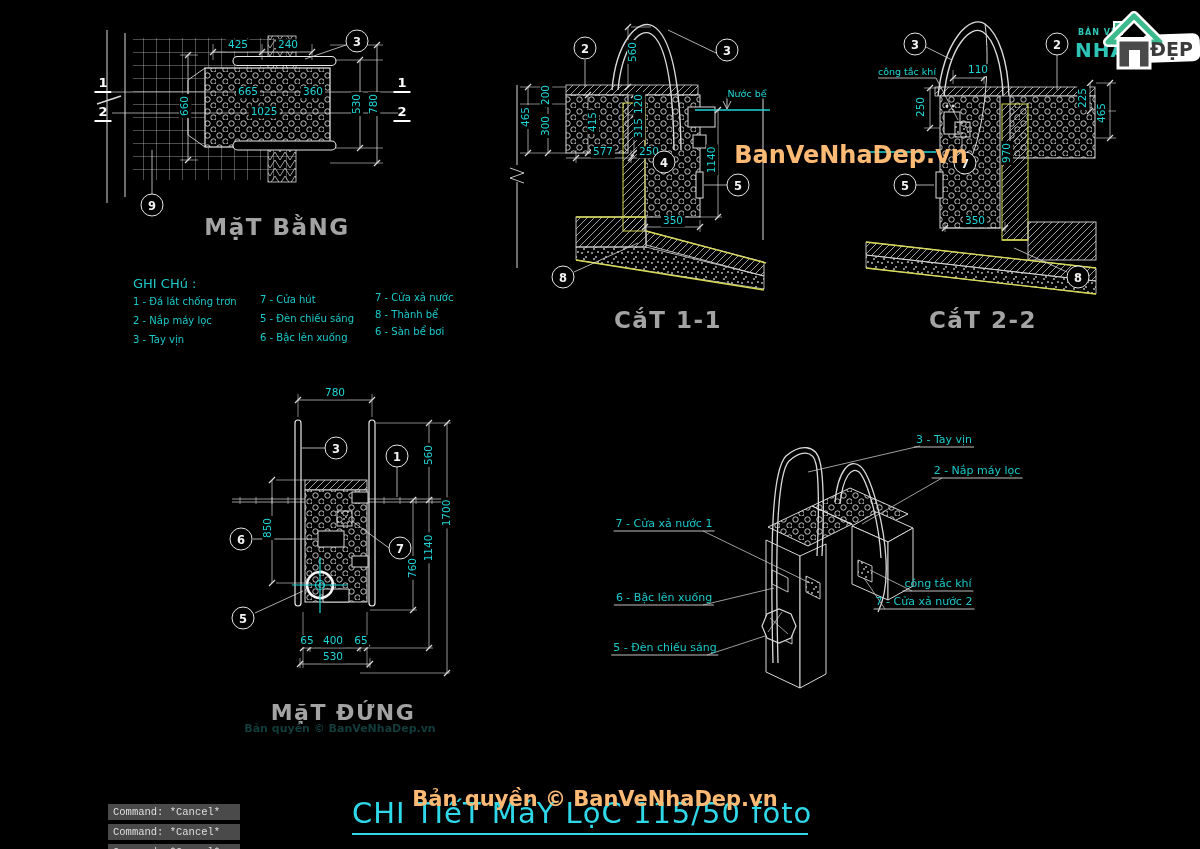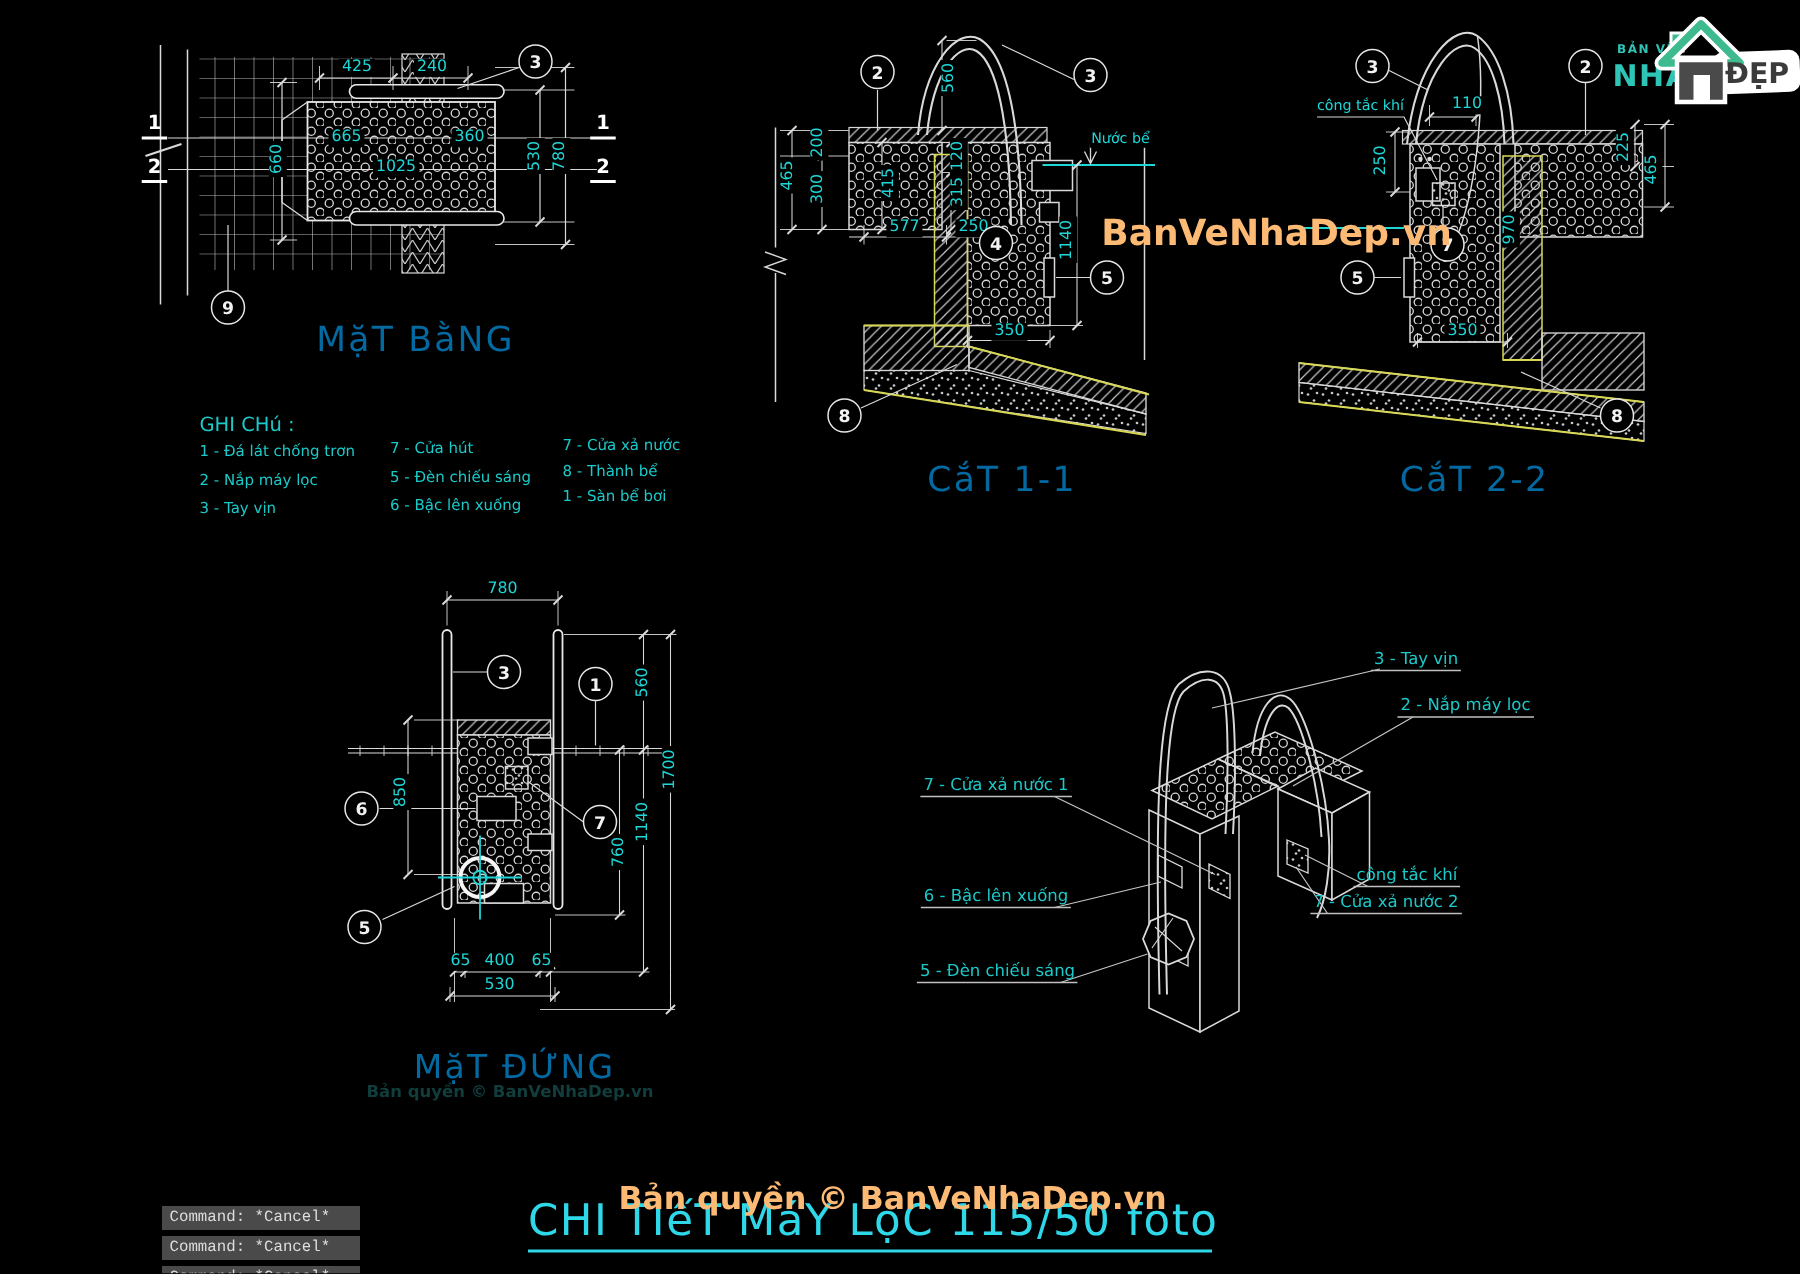--- a/index.html
+++ b/index.html
@@ -9,21 +9,21 @@
   #lineart{position:absolute;left:0;top:0}
   .dim{position:absolute;color:#1fd6d6;font-size:10.5px;line-height:1.1;background:#000;
        padding:0 2px;transform:translate(-50%,-50%);white-space:nowrap}
   .dim.rot{transform:translate(-50%,-50%) rotate(-90deg)}
   .note{position:absolute;color:#1fd6d6;font-size:9.5px;transform:translate(-50%,-50%);white-space:nowrap;background:#000;padding:0 1px}
   .marker{position:absolute;width:23px;height:23px;border:1.5px solid #e6e6e6;border-radius:50%;
           background:#000;color:#f2f2f2;font-size:11.5px;font-weight:bold;display:flex;
           align-items:center;justify-content:center;transform:translate(-50%,-50%)}
   .cutmark{position:absolute;color:#fff;font-weight:bold;font-size:13px;border-bottom:2.5px solid #fff;
            padding:0 4px 1px;transform:translate(-50%,-50%)}
-  .dtitle{position:absolute;color:#0369a1;font-weight:normal;font-size:23px;letter-spacing:1.5px;
+  .dtitle{position:absolute;color:#a3a3a3;font-weight:bold;font-size:23px;letter-spacing:1.5px;
           transform:translate(-50%,-50%);white-space:nowrap}
   .legend-h{position:absolute;color:#1cc9c9;font-size:13px;font-weight:normal;white-space:nowrap}
   .legend-item{position:absolute;color:#1cc9c9;font-size:10px;white-space:nowrap}
   .iso-label{position:absolute;color:#1cc9c9;font-size:11px;white-space:nowrap;
              border-bottom:1px solid #c0c0c0;padding:0 2px 1px;transform:translate(-50%,-50%)}
   .cmd{position:absolute;left:108px;width:132px;height:16px;background:#4a4a4a;color:#dedede;
        font-family:"Liberation Mono","DejaVu Sans Mono",monospace;font-size:10.5px;line-height:16px;padding-left:5px}
   .wm{position:absolute;color:#fdba74;font-weight:bold;transform:translate(-50%,-50%);white-space:nowrap}
   #main-title{position:absolute;left:352px;top:796px;width:456px;text-align:left;color:#2fd8e8;
               font-size:29px;letter-spacing:1px;border-bottom:2px solid #2fd8e8;padding-bottom:3px;white-space:nowrap}
@@ -189,21 +189,21 @@
     <path d="M778,663 C775,544 777,474 789,461 C801,450 813,450 816,464 C819,478 819,520 817,556" stroke-width="1.3"></path>
     <path d="M835,502 C838,470 850,458 860,466 C870,474 884,520 886,560 C887,580 884,600 878,612" stroke-width="1.3"></path>
     <path d="M840,504 C843,476 852,466 859,472 C867,480 879,520 881,558" stroke-width="1.3"></path>
     <path d="M920,446 L808,472 M942,478 L862,524 M703,531 L810,583 M703,605 L774,588
              M912,591 L870,570 M885,609 L864,578 M707,655 L765,636" stroke="#c5c5c5" stroke-width="0.8"></path>
   </g>
 </svg>
 
   <div class="dim" style="left:238px;top:45px">425</div>
   <div class="dim" style="left:288px;top:45px">240</div>
-  <div class="dim" style="left:231px;top:92px">665</div>
+  <div class="dim" style="left:248px;top:92px">665</div>
   <div class="dim" style="left:313px;top:92px">360</div>
   <div class="dim" style="left:264px;top:112px">1025</div>
   <div class="dim rot" style="left:185px;top:106px">660</div>
   <div class="dim rot" style="left:357px;top:104px">530</div>
   <div class="dim rot" style="left:374px;top:104px">780</div>
   <div class="marker" style="left:357px;top:41px">3</div>
   <div class="marker" style="left:152px;top:205px">9</div>
   <div class="cutmark" style="left:103px;top:84px">1</div>
   <div class="cutmark" style="left:103px;top:113px">2</div>
   <div class="cutmark" style="left:402px;top:84px">1</div>
@@ -212,21 +212,21 @@
 
   <div class="legend-h" style="left:133px;top:276px">GHI CHú :</div>
   <div class="legend-item" style="left:133px;top:296px">1 - Đá lát chống trơn</div>
   <div class="legend-item" style="left:133px;top:315px">2 - Nắp máy lọc</div>
   <div class="legend-item" style="left:133px;top:334px">3 - Tay vịn</div>
   <div class="legend-item" style="left:260px;top:294px">7 - Cửa hút</div>
   <div class="legend-item" style="left:260px;top:313px">5 - Đèn chiếu sáng</div>
   <div class="legend-item" style="left:260px;top:332px">6 - Bậc lên xuống</div>
   <div class="legend-item" style="left:375px;top:292px">7 - Cửa xả nước</div>
   <div class="legend-item" style="left:375px;top:309px">8 - Thành bể</div>
-  <div class="legend-item" style="left:375px;top:326px">1 - Sàn bể bơi</div>
+  <div class="legend-item" style="left:375px;top:326px">6 - Sàn bể bơi</div>
 
   <div class="dim rot" style="left:633px;top:52px">560</div>
   <div class="dim rot" style="left:546px;top:95px">200</div>
   <div class="dim rot" style="left:526px;top:117px">465</div>
   <div class="dim rot" style="left:546px;top:126px">300</div>
   <div class="dim rot" style="left:593px;top:122px">415</div>
   <div class="dim rot" style="left:639px;top:104px">120</div>
   <div class="dim rot" style="left:639px;top:128px">315</div>
   <div class="dim" style="left:603px;top:152px">577</div>
   <div class="dim" style="left:649px;top:152px">250</div>

